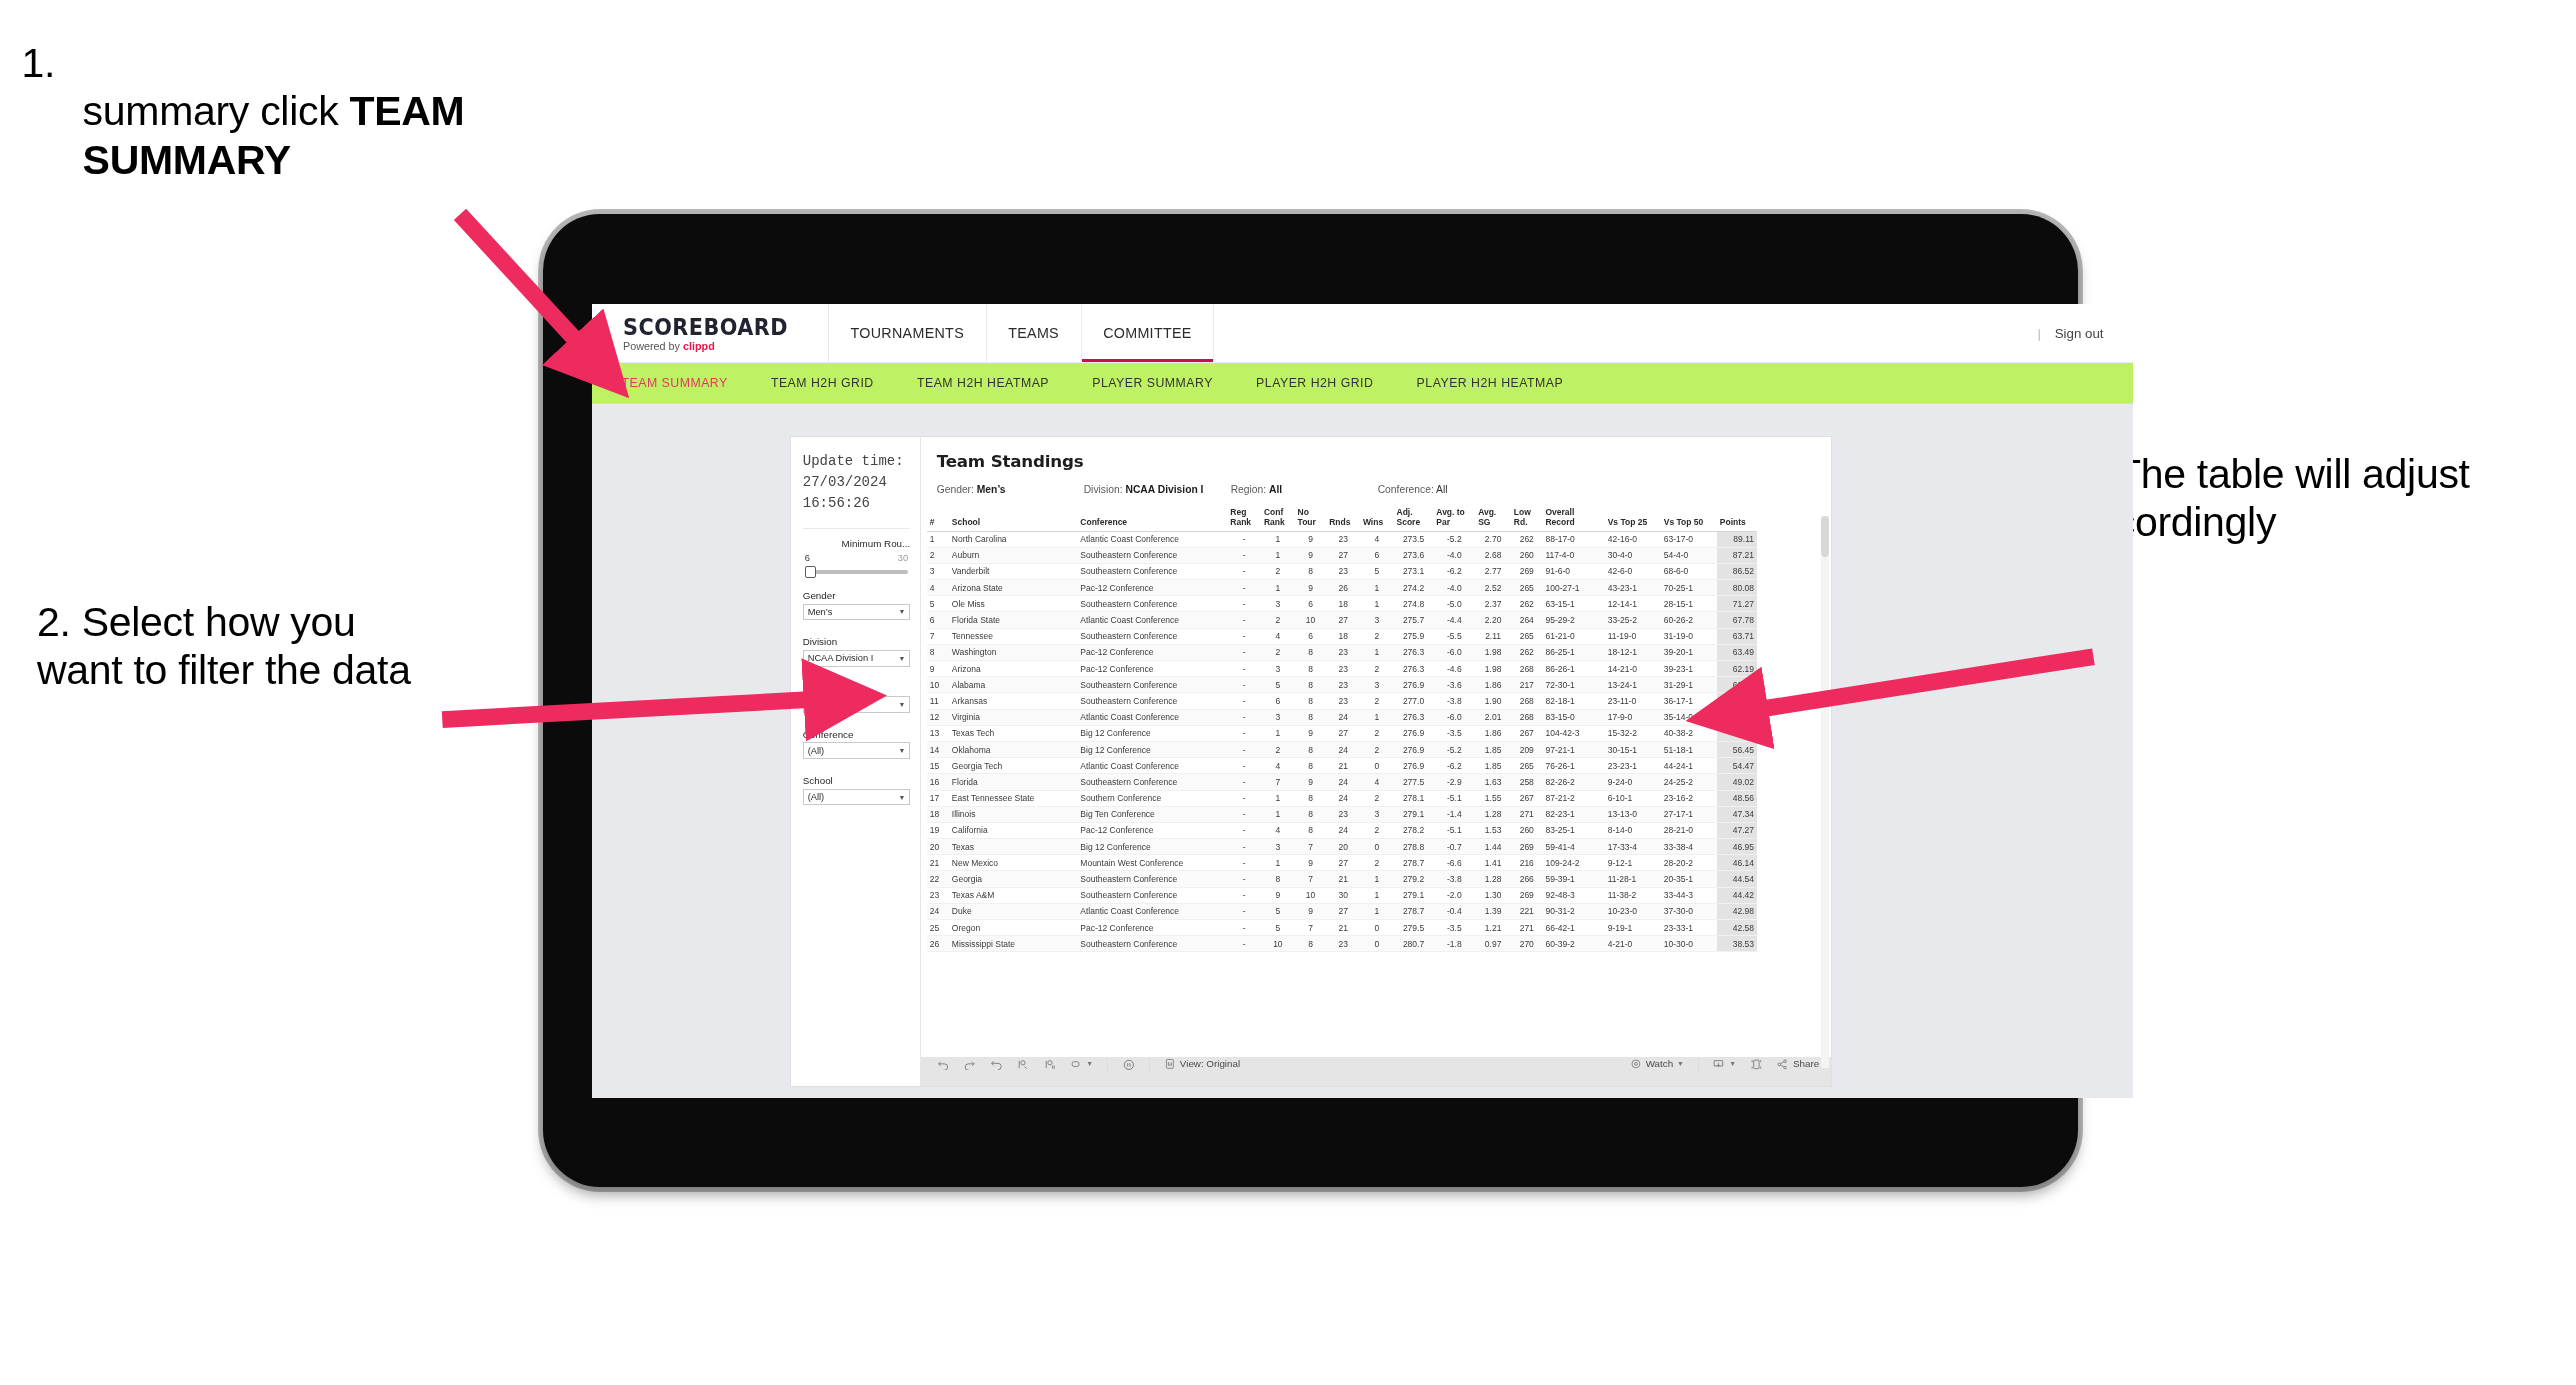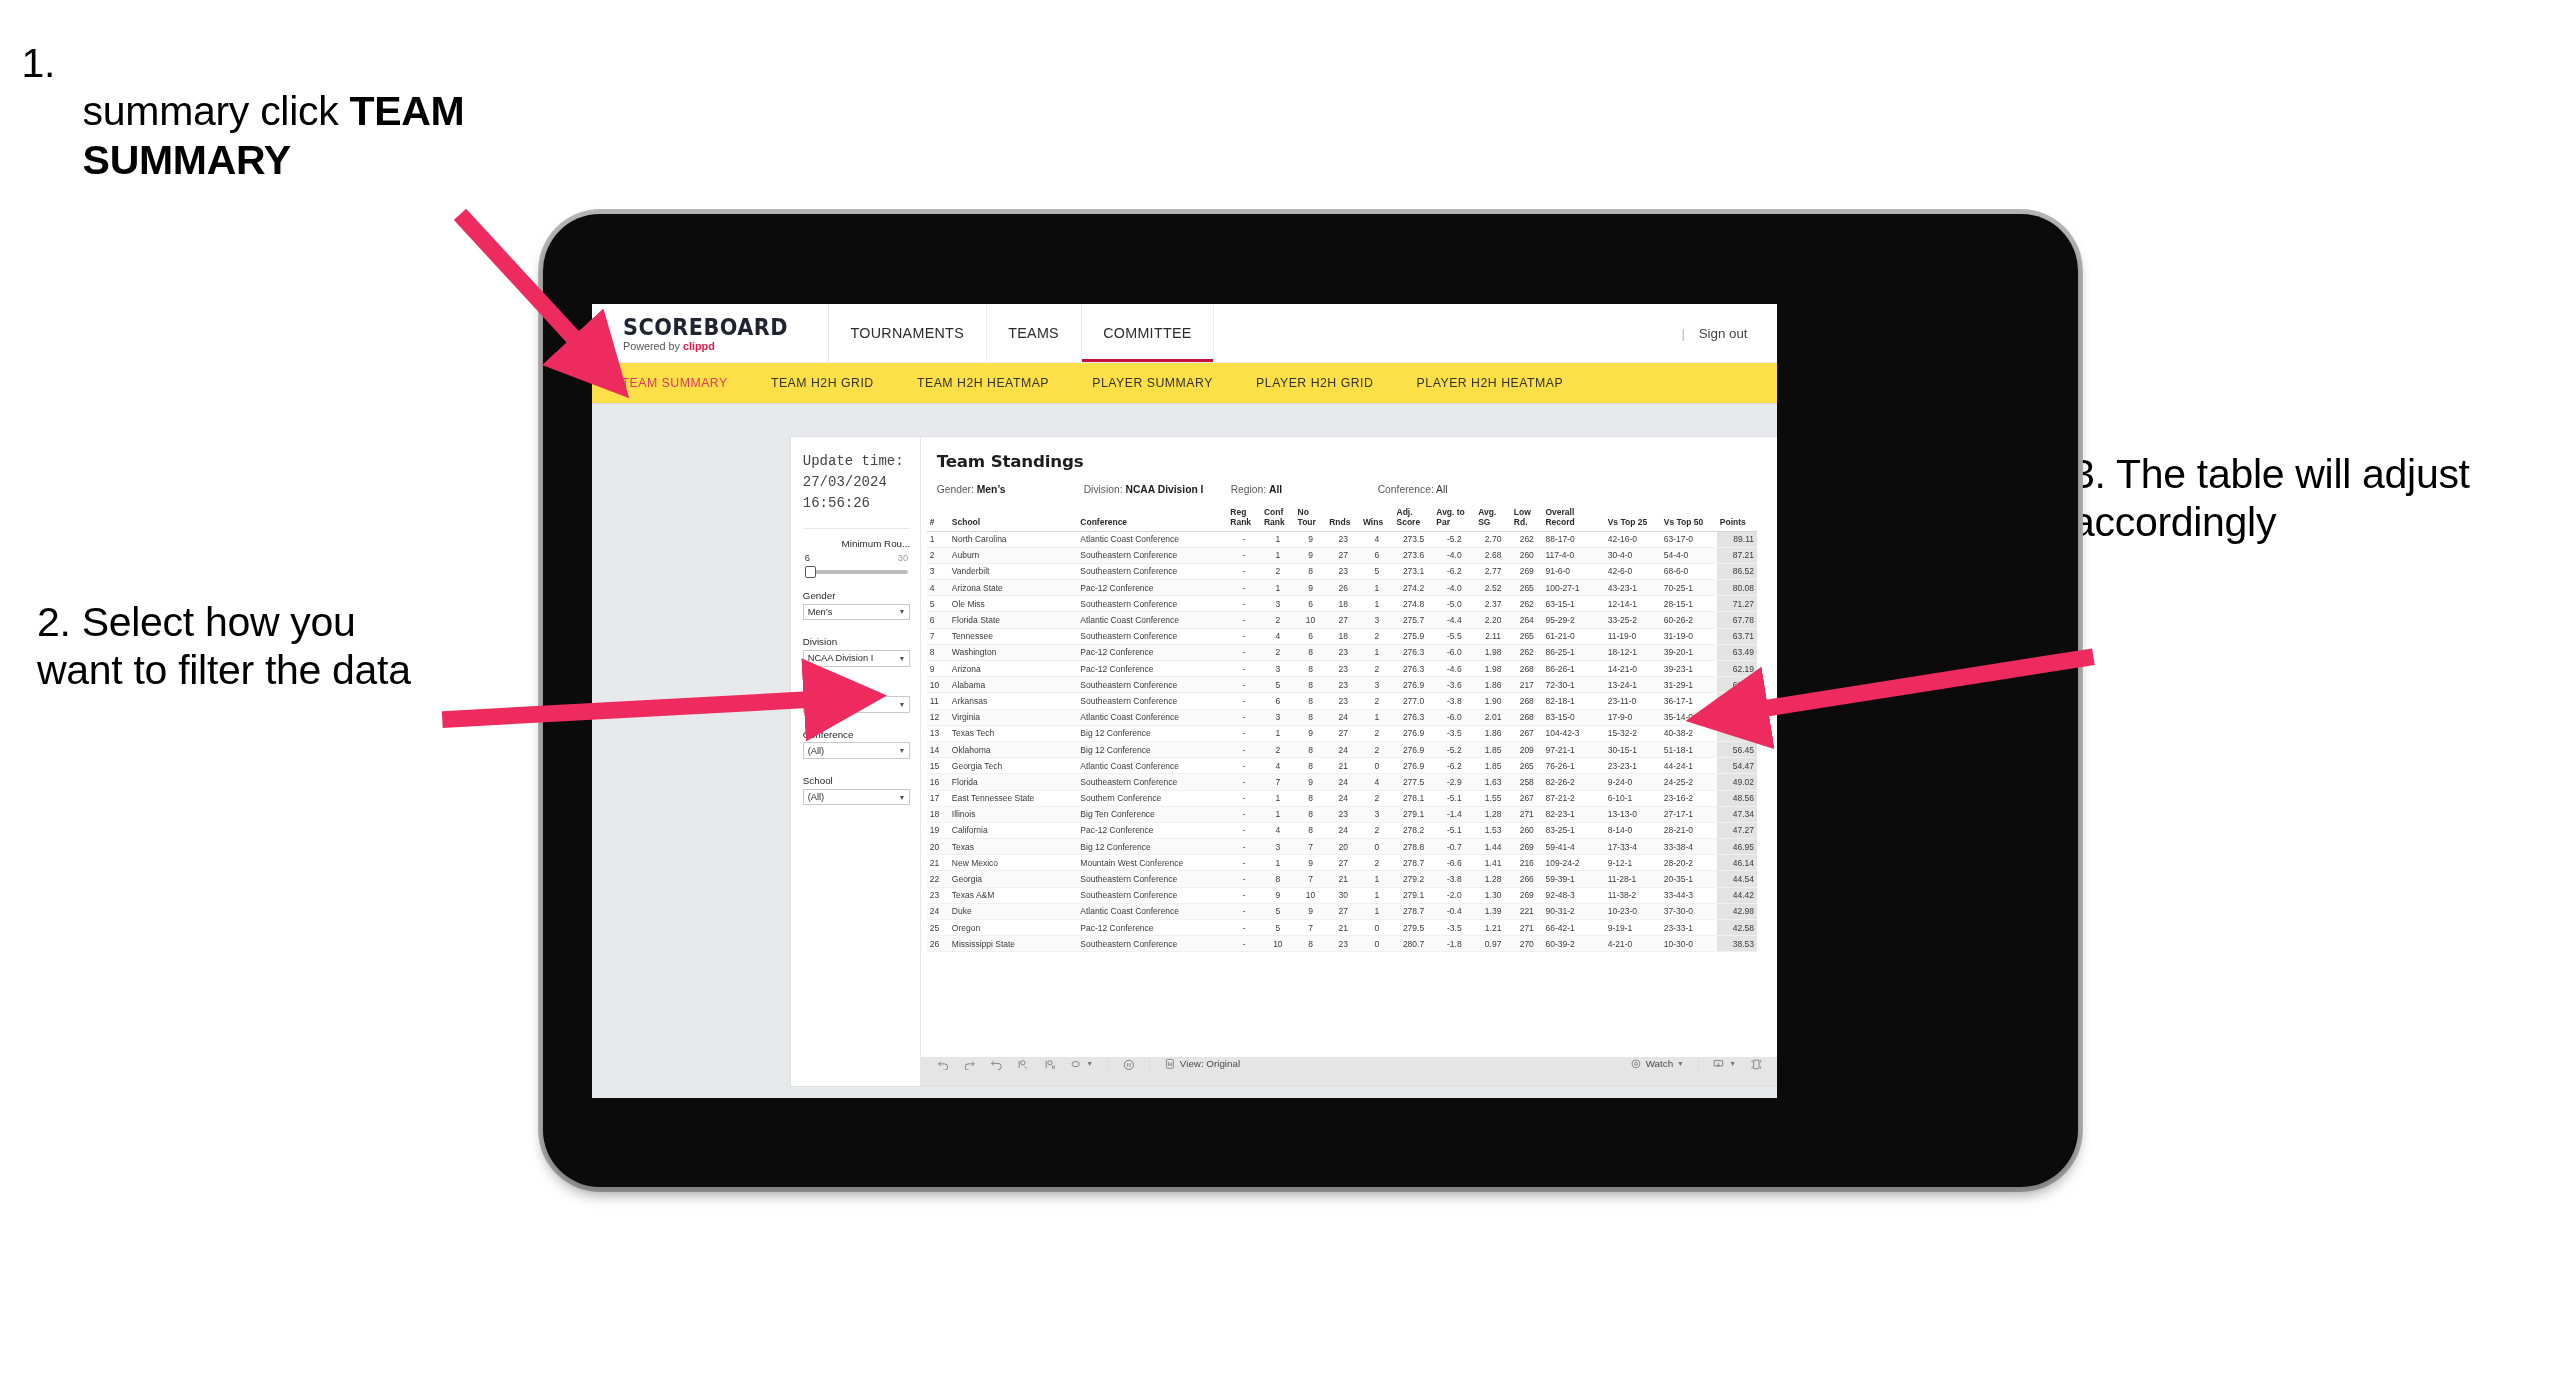--- a/index.html
+++ b/index.html
@@ -40,21 +40,21 @@
     position: absolute;
     left: 543px; top: 214px;
     width: 1535px; height: 973px;
     background: #0b0b0b;
     border-radius: 57px;
     box-shadow: 0 7.9px 13.8px rgba(0,0,0,0.35), 0 0 0 4.9px #b9b9b9;
   }
   #screen {
     position: absolute;
     left: 49px; top: 90px;
-    width: 1185px; height: 794px;
+    width: 1541px; height: 794px;
     background: #e7e9ec;
     overflow: hidden;
   }
 
   
   #appbar {
     position: relative;
     height: 59px;
     background: #ffffff;
     display: flex;
@@ -105,21 +105,21 @@
     display: flex; align-items: center; gap: 13.8px;
     padding: 0 29.5px 0 0;
     font-size: 13.3px; color: #444;
   }
   .signout .bar { color:#bbb; }
   .signout .lnk { cursor: pointer; }
 
   
   #subnav {
     height: 41px;
-    background: #fde047;
+    background: #bef264;
     border-bottom: 1px solid #dadada;
     display: flex; align-items: center;
     padding-left: 29.5px;
     gap: 0;
   }
   .subtab {
     font-size: 12.3px;
     letter-spacing: 0.5px;
     color: #333;
     padding: 0 21.6px;

